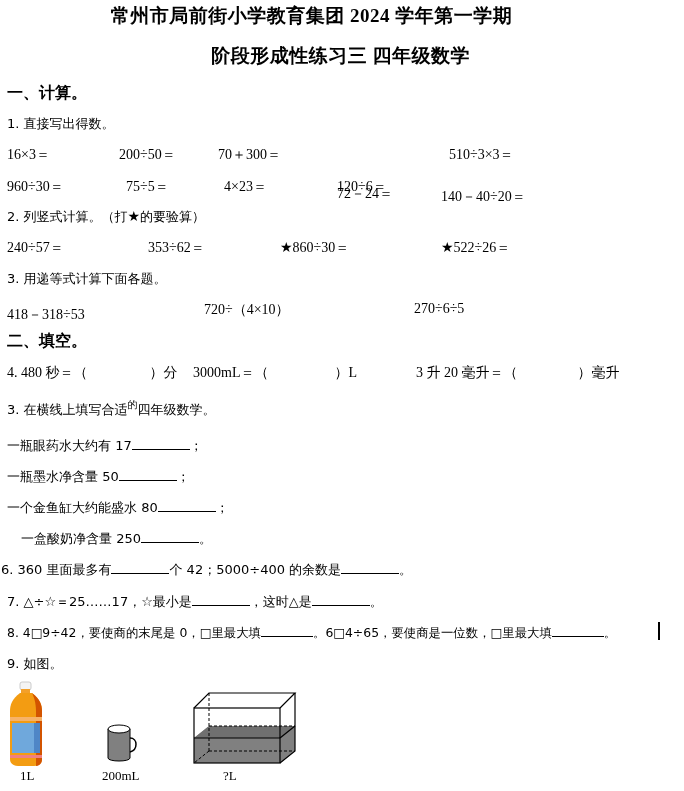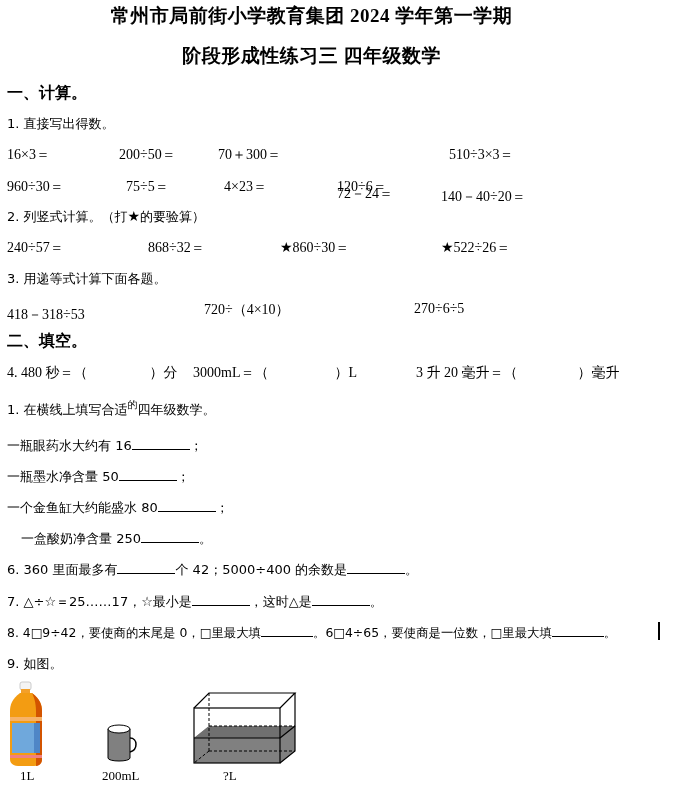--- a/index.html
+++ b/index.html
@@ -22,21 +22,21 @@
   .paren-gap { display: inline-block; width: 62px; }
   .sup { font-size: 10px; position: relative; top: -6px; }
   .caret { position: absolute; left: 658px; top: 652px; width: 2px; height: 18px; background: #000; }
   .caption { font-family: "Liberation Serif", serif; font-size: 13px; }
   .star { font-size: 14px; }
 </style>
 </head>
 <body>
 
 <div class="abs title" style="top:3px;">常州市局前街小学教育集团 2024 学年第一学期</div>
-<div class="abs title" style="top:43px;">阶段形成性练习三  四年级数学</div>
+<div class="abs title" style="top:43px;margin-left:29px;">阶段形成性练习三  四年级数学</div>
 
 <div class="abs section" style="top:83px;">一、计算。</div>
 <div class="abs q" style="left:7px;top:115px;">1. 直接写出得数。</div>
 
 <div class="abs expr" style="left:7px;top:146px;">16×3＝</div>
 <div class="abs expr" style="left:119px;top:146px;">200÷50＝</div>
 <div class="abs expr" style="left:218px;top:146px;">70＋300＝</div>
 <div class="abs expr" style="left:337px;top:146px;margin-top:39px;">72－24＝</div>
 <div class="abs expr" style="left:449px;top:146px;">510÷3×3＝</div>
 
@@ -44,21 +44,21 @@
 <div class="abs expr" style="left:126px;top:178px;">75÷5＝</div>
 <div class="abs expr" style="left:224px;top:178px;">4×23＝</div>
 <div class="abs expr" style="left:337px;top:178px;">120÷6＝</div>
 <div class="abs expr" style="left:441px;top:178px;margin-top:10px;">140－40÷20＝</div>
 
 <div class="abs q" style="left:7px;top:208px;">
   <span>2. 列竖式计算。（打</span><span class="star">★</span><span>的要验算）</span>
 </div>
 
 <div class="abs expr" style="left:7px;top:239px;"><span>240÷57＝</span></div>
-<div class="abs expr" style="left:148px;top:239px;"><span>868÷32＝</span></div>
+<div class="abs expr" style="left:148px;top:239px;"><span>353÷62＝</span></div>
 <div class="abs expr" style="left:280px;top:239px;"><span class="star">★</span><span>860÷30＝</span></div>
 <div class="abs expr" style="left:441px;top:239px;"><span class="star">★</span><span>522÷26＝</span></div>
 
 <div class="abs q" style="left:7px;top:270px;">3. 用递等式计算下面各题。</div>
 <div class="abs expr" style="left:7px;top:306px;">418－318÷53</div>
 <div class="abs expr" style="left:204px;top:301px;">720÷（4×10）</div>
 <div class="abs expr" style="left:414px;top:301px;">270÷6÷5</div>
 
 <div class="abs section" style="top:331px;">二、填空。</div>
 
@@ -66,37 +66,37 @@
   <span>4. 480 秒＝（</span><span class="paren-gap"></span><span>）分</span>
 </div>
 <div class="abs expr" style="left:193px;top:364px;">
   <span>3000mL＝（</span><span class="paren-gap" style="width:66px"></span><span>）L</span>
 </div>
 <div class="abs expr" style="left:416px;top:364px;">
   <span>3 升 20 毫升＝（</span><span class="paren-gap" style="width:60px"></span><span>）毫升</span>
 </div>
 
 <div class="abs q" style="left:7px;top:401px;">
-  <span>1.  在横线上填写合适</span><span class="sup">的</span><span>四年级数学。</span>
+  <span>3.  在横线上填写合适</span><span class="sup">的</span><span>四年级数学。</span>
 </div>
 
 <div class="abs line" style="left:7px;top:437px;">
-  <span>一瓶眼药水大约有 16</span><span class="blank"></span><span>；</span>
+  <span>一瓶眼药水大约有 17</span><span class="blank"></span><span>；</span>
 </div>
 <div class="abs line" style="left:7px;top:468px;">
   <span>一瓶墨水净含量 50</span><span class="blank"></span><span>；</span>
 </div>
 <div class="abs line" style="left:7px;top:499px;">
   <span>一个金鱼缸大约能盛水 80</span><span class="blank"></span><span>；</span>
 </div>
 <div class="abs line" style="left:21px;top:530px;">
   <span>一盒酸奶净含量 250</span><span class="blank"></span><span>。</span>
 </div>
 
-<div class="abs line" style="left:7px;top:561px;">
+<div class="abs line" style="left:1px;top:561px;">
   <span>6. 360 里面最多有</span><span class="blank"></span><span>个 42；5000÷400 的余数是</span><span class="blank"></span><span>。</span>
 </div>
 
 <div class="abs line" style="left:7px;top:593px;">
   <span>7. △÷☆＝25……17，☆最小是</span><span class="blank"></span><span>，这时△是</span><span class="blank"></span><span>。</span>
 </div>
 
 <div class="abs line" style="left:7px;top:624px;font-size:12.4px;">
   <span>8. 4□9÷42，要使商的末尾是 0，□里最大填</span><span class="blank" style="width:52px"></span><span>。6□4÷65，要使商是一位数，□里最大填</span><span class="blank" style="width:52px"></span><span>。</span>
 </div>

